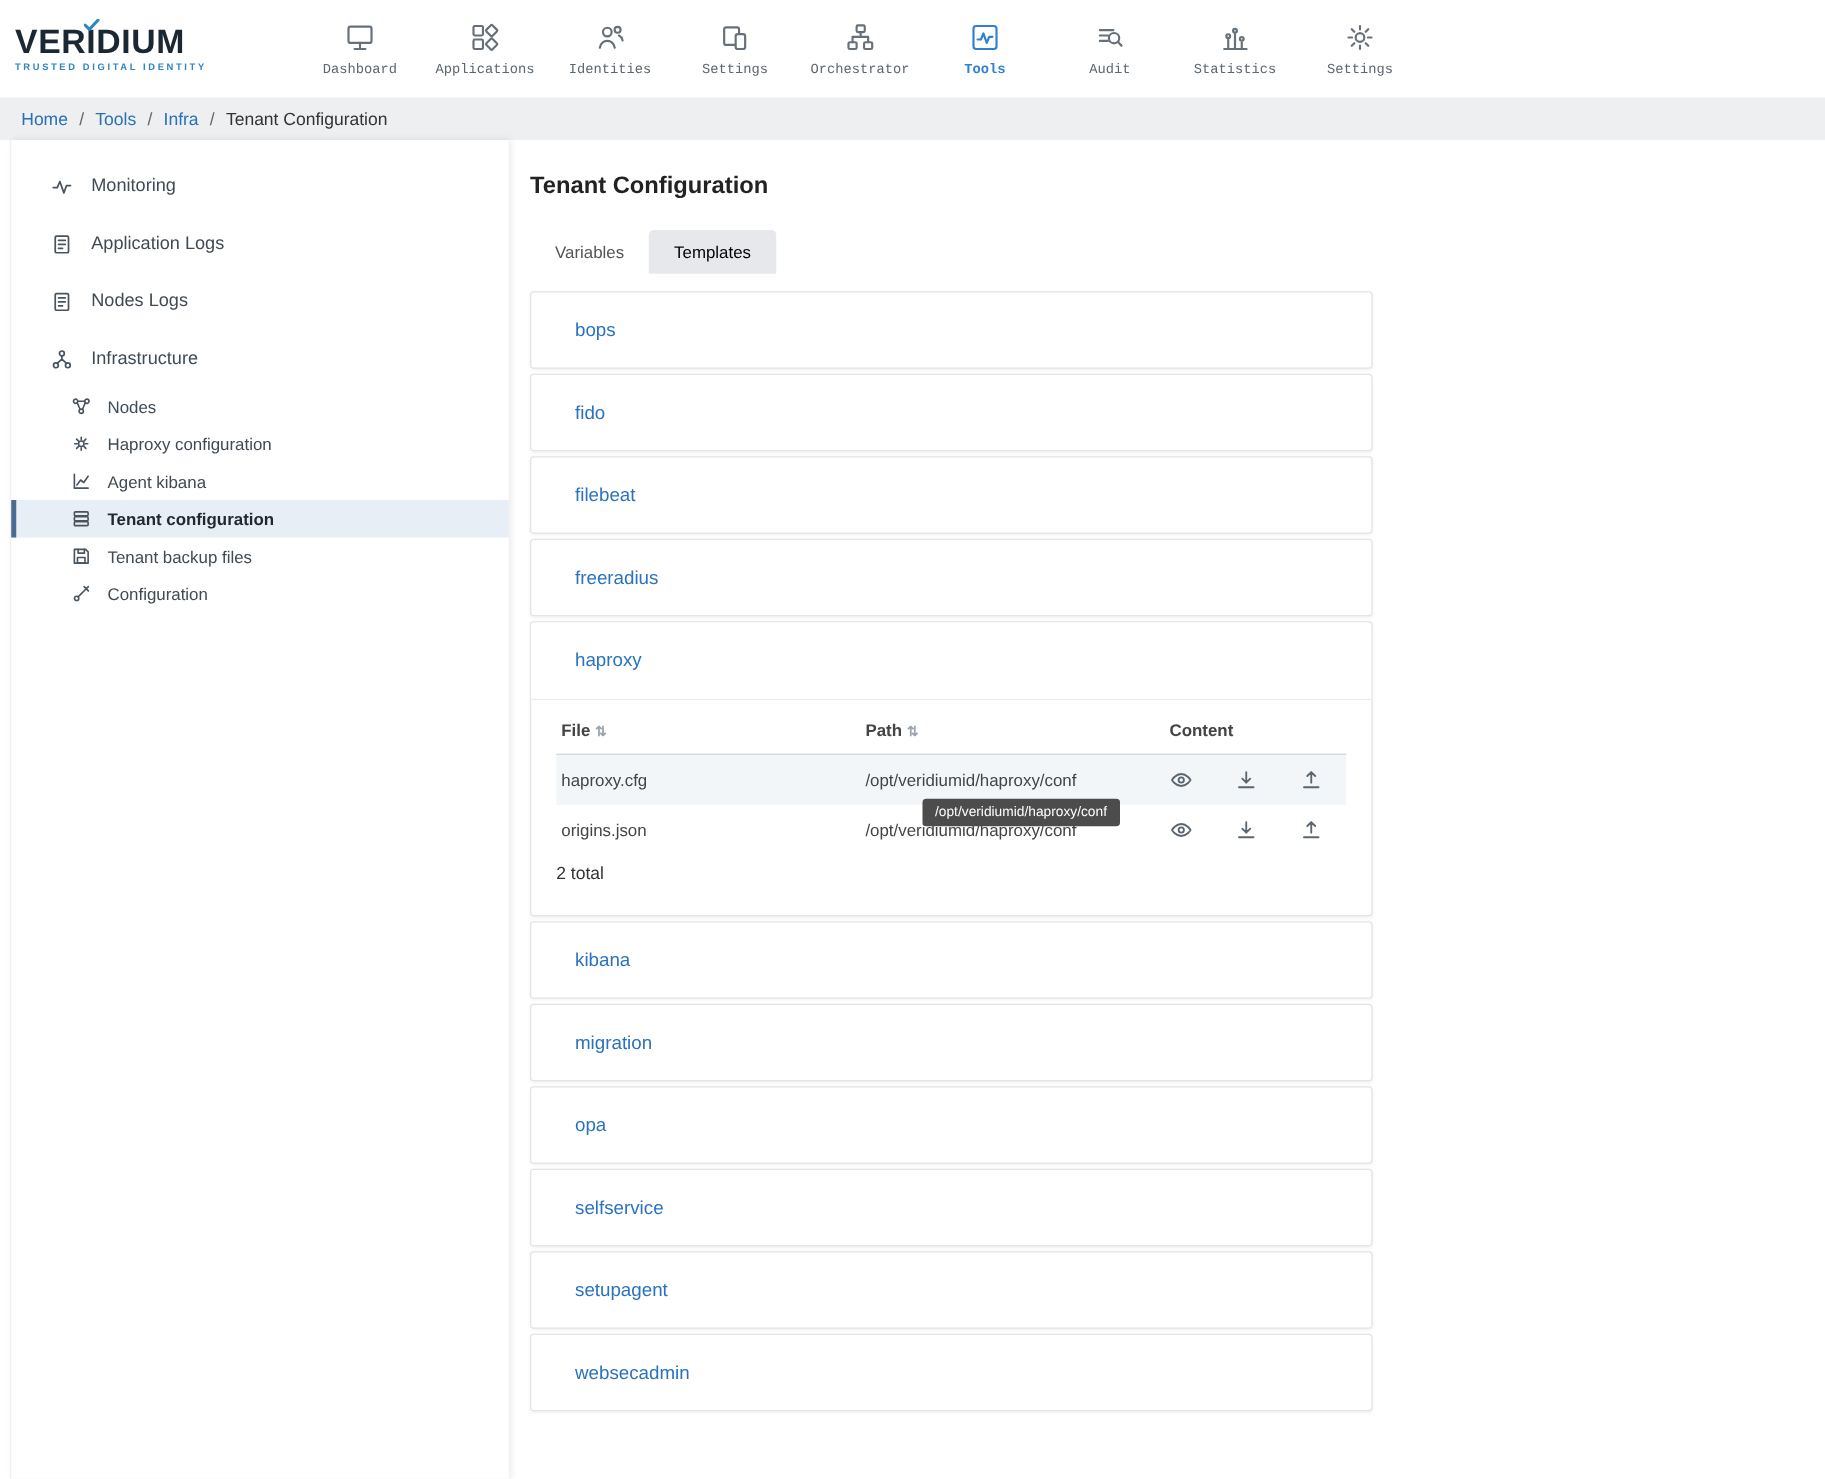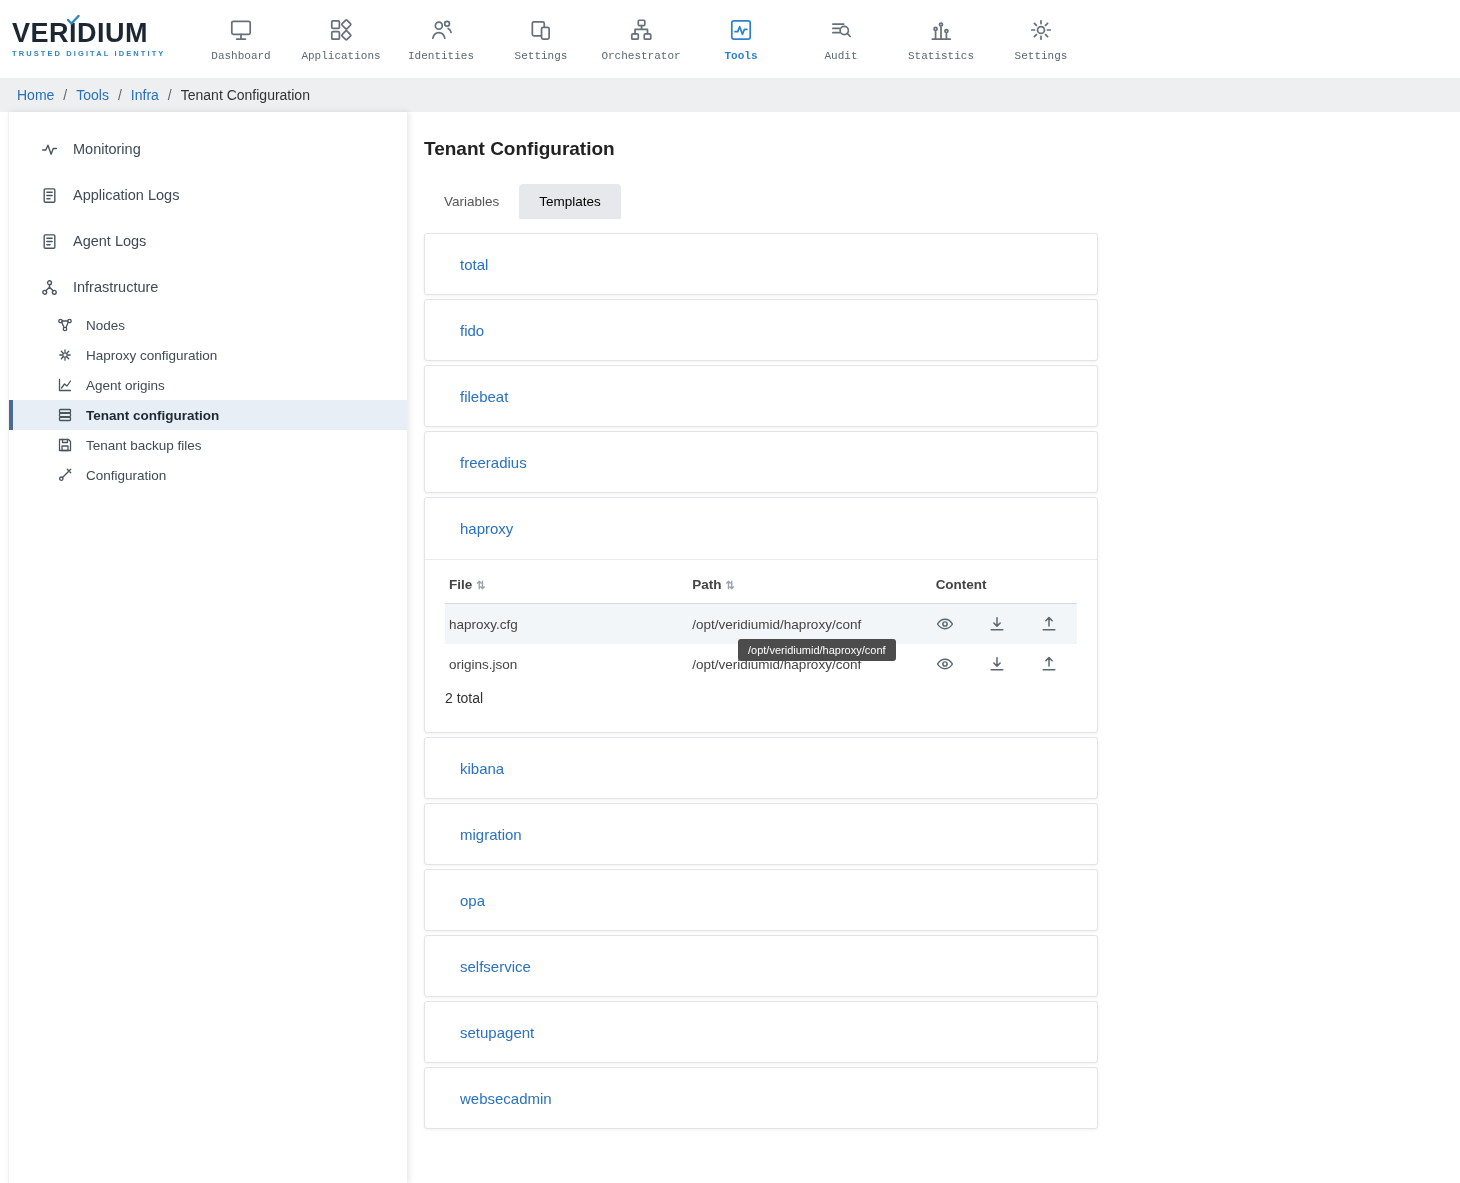--- a/index.html
+++ b/index.html
@@ -5,21 +5,21 @@
   * { box-sizing: border-box; }
   html,body { margin:0; padding:0; }
   body {
     width:1460px; height:1183px; overflow:hidden;
     font-family:"Liberation Sans", sans-serif;
     background:#ffffff; color:#333;
   }
   svg { display:block; }
 
   
-  .topnav { height:78px; display:flex; align-items:center; background:#fff; }
+  .topnav { height:78px; display:flex; align-items:center; background:#fff;gap:47px; }
   .logo { width:165px; margin-left:12px; position:relative; user-select:none; }
   .logo-name { font-size:27px; font-weight:700; color:#1b2733; letter-spacing:0.5px; line-height:1; }
   .logo-check { position:absolute; left:55px; top:-5px; }
   .logo-tagline { font-size:7.5px; letter-spacing:2.1px; color:#2e86c1; margin-top:2px; font-weight:700; }
   .nav-items { display:flex; margin-left:14px; }
   .nav-item { width:100px; display:flex; flex-direction:column; align-items:center; gap:7px; cursor:pointer;font-family:Liberation Mono, monospace; }
   .nav-item .nav-label { font-size:11px; color:#5c6770; }
   .nav-item svg { stroke:#66707a; fill:none; stroke-width:1.6; stroke-linecap:round; stroke-linejoin:round; }
   .nav-item.active svg { stroke:#2f80d1; }
   .nav-item.active .nav-label { color:#2f80d1; font-weight:700; }
@@ -225,21 +225,21 @@
         </span>
       <span class="side-label">Application Logs</span>
     </div>
     <div class="side-item lvl0">
       <span>
           <svg width="17" height="17" viewBox="0 0 16 16">
             <rect x="3" y="1.8" width="10" height="12.5" rx="1"></rect>
             <path d="M5.5 5h5M5.5 8h5M5.5 11h3"></path>
           </svg>
         </span>
-      <span class="side-label">Agent Logs</span>
+      <span class="side-label">Nodes Logs</span>
     </div>
     <div class="side-item lvl0">
       <span>
           <svg width="17" height="17" viewBox="0 0 16 16">
             <circle cx="8" cy="3.5" r="1.8"></circle>
             <circle cx="3.5" cy="12.5" r="1.8"></circle>
             <circle cx="12.5" cy="12.5" r="1.8"></circle>
             <path d="M8 5.3v2.5M8 7.8l-3.5 3.2M8 7.8l3.5 3.2"></path>
           </svg>
         </span>
@@ -265,21 +265,21 @@
         </span>
       <span class="side-label">Haproxy configuration</span>
     </div>
     <div class="side-item lvl1">
       <span>
           <svg width="16" height="16" viewBox="0 0 16 16">
             <path d="M2.5 2.5v11h11"></path>
             <path d="M4.5 11l3-4 2.5 2 3.5-5"></path>
           </svg>
         </span>
-      <span class="side-label">Agent origins</span>
+      <span class="side-label">Agent kibana</span>
     </div>
     <div class="side-item lvl1 active">
       <span>
           <svg width="16" height="16" viewBox="0 0 16 16">
             <rect x="2.5" y="2.5" width="11" height="3.2" rx="0.8"></rect>
             <rect x="2.5" y="6.4" width="11" height="3.2" rx="0.8"></rect>
             <rect x="2.5" y="10.3" width="11" height="3.2" rx="0.8"></rect>
           </svg>
         </span>
       <span class="side-label">Tenant configuration</span>
@@ -308,21 +308,21 @@
   <main class="main">
     <h1 class="page-title">Tenant Configuration</h1>
 
     <div class="tabs">
       <div class="tab">Variables</div>
       <div class="tab active">Templates</div>
     </div>
 
     <div class="accordion">
       <div class="acc-row">
-        <span class="acc-label">total</span>
+        <span class="acc-label">bops</span>
       </div>
       <div class="acc-row">
         <span class="acc-label">fido</span>
       </div>
       <div class="acc-row">
         <span class="acc-label">filebeat</span>
       </div>
       <div class="acc-row">
         <span class="acc-label">freeradius</span>
       </div>

